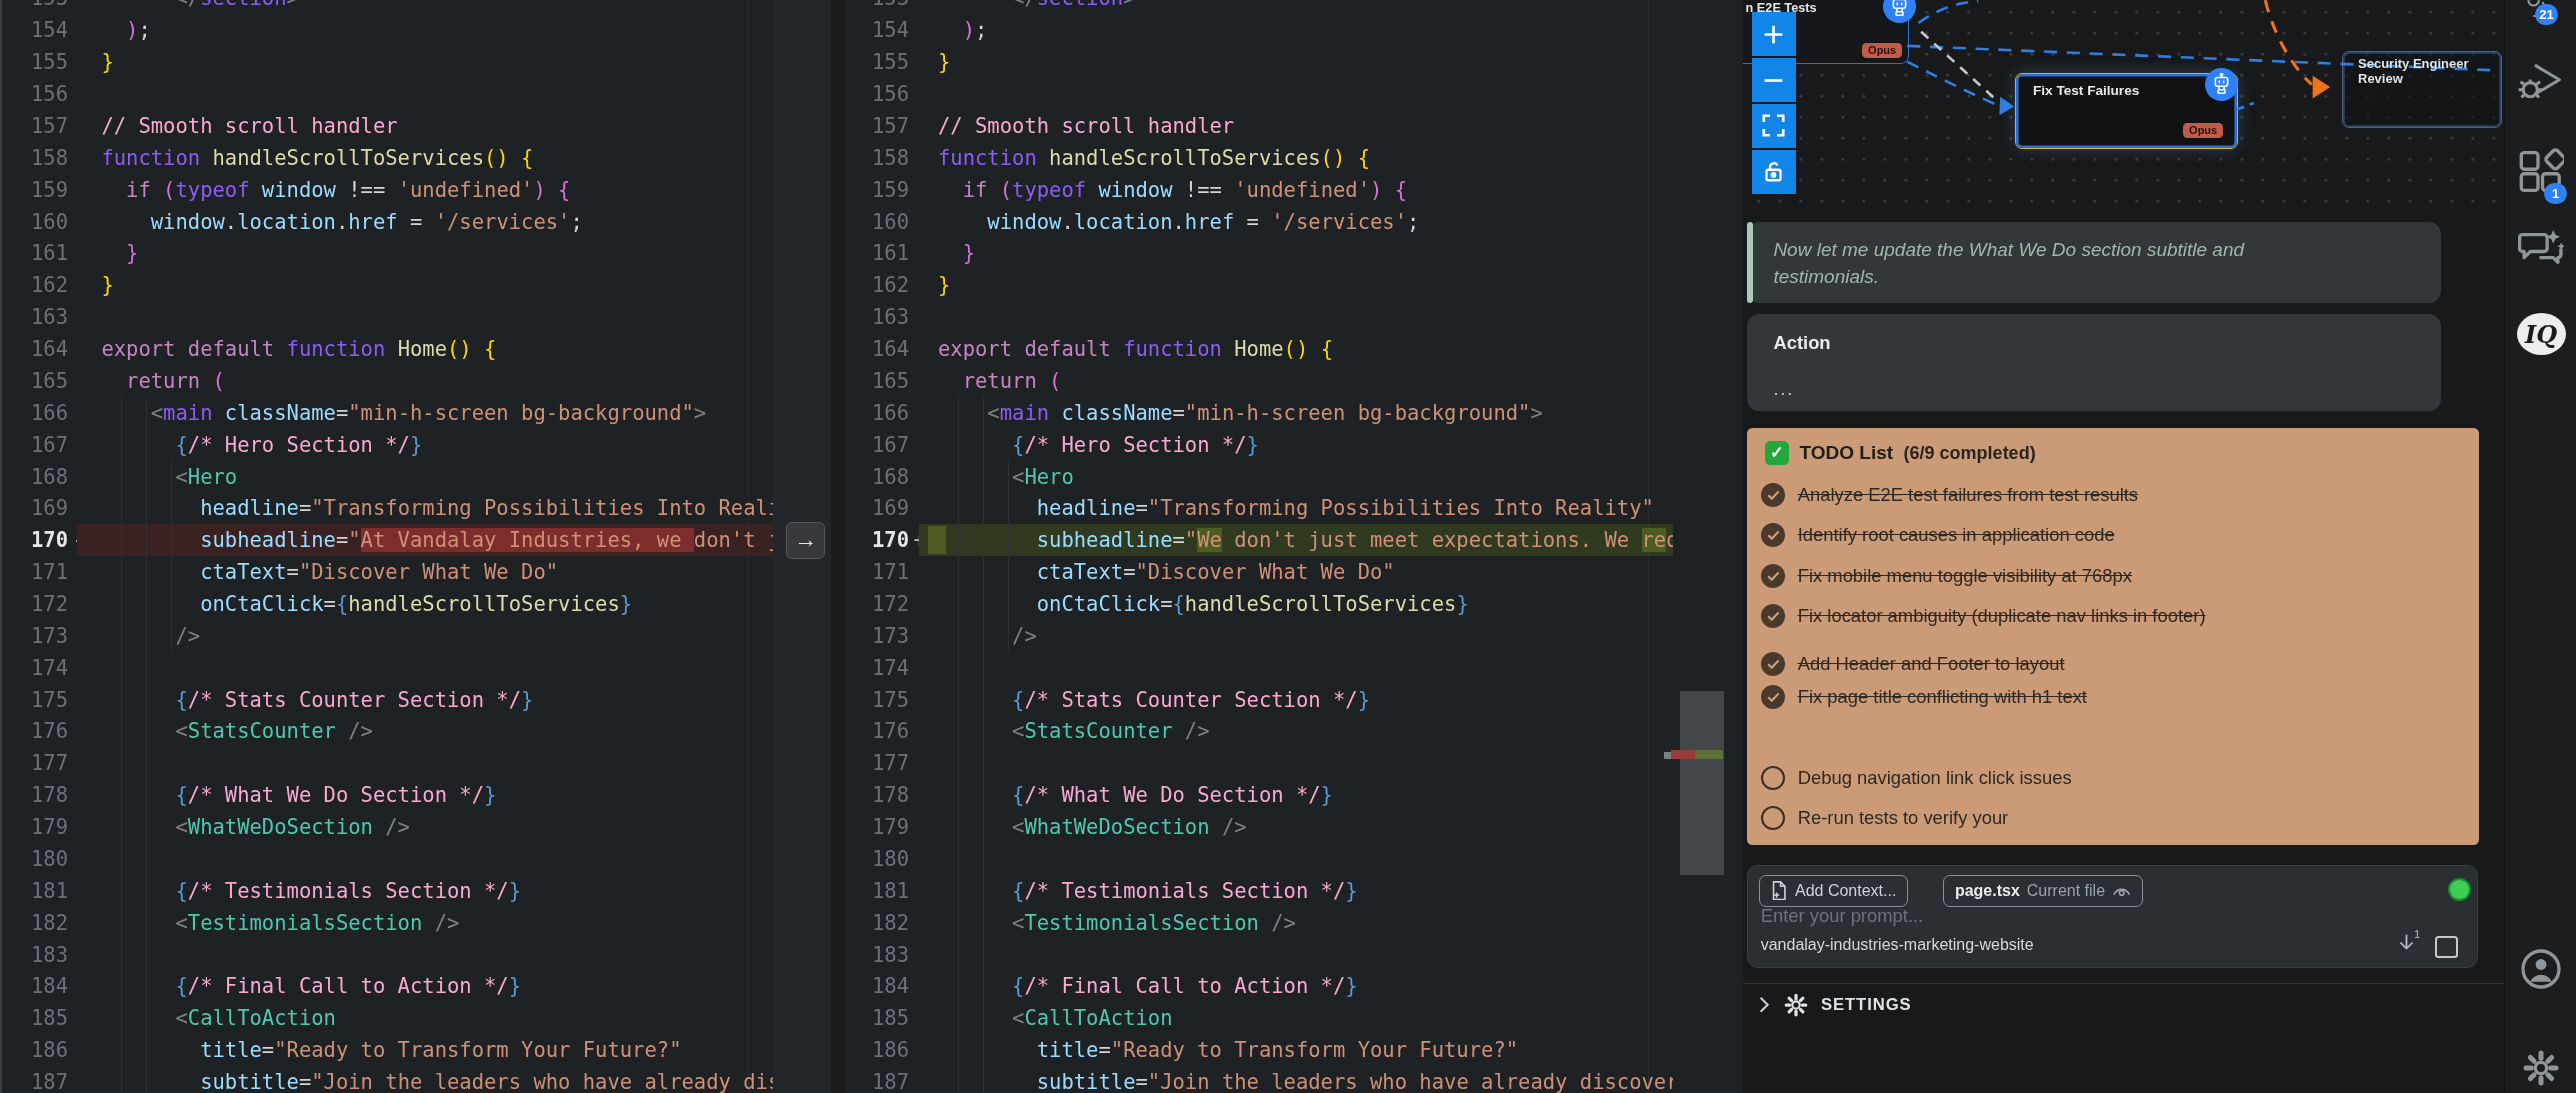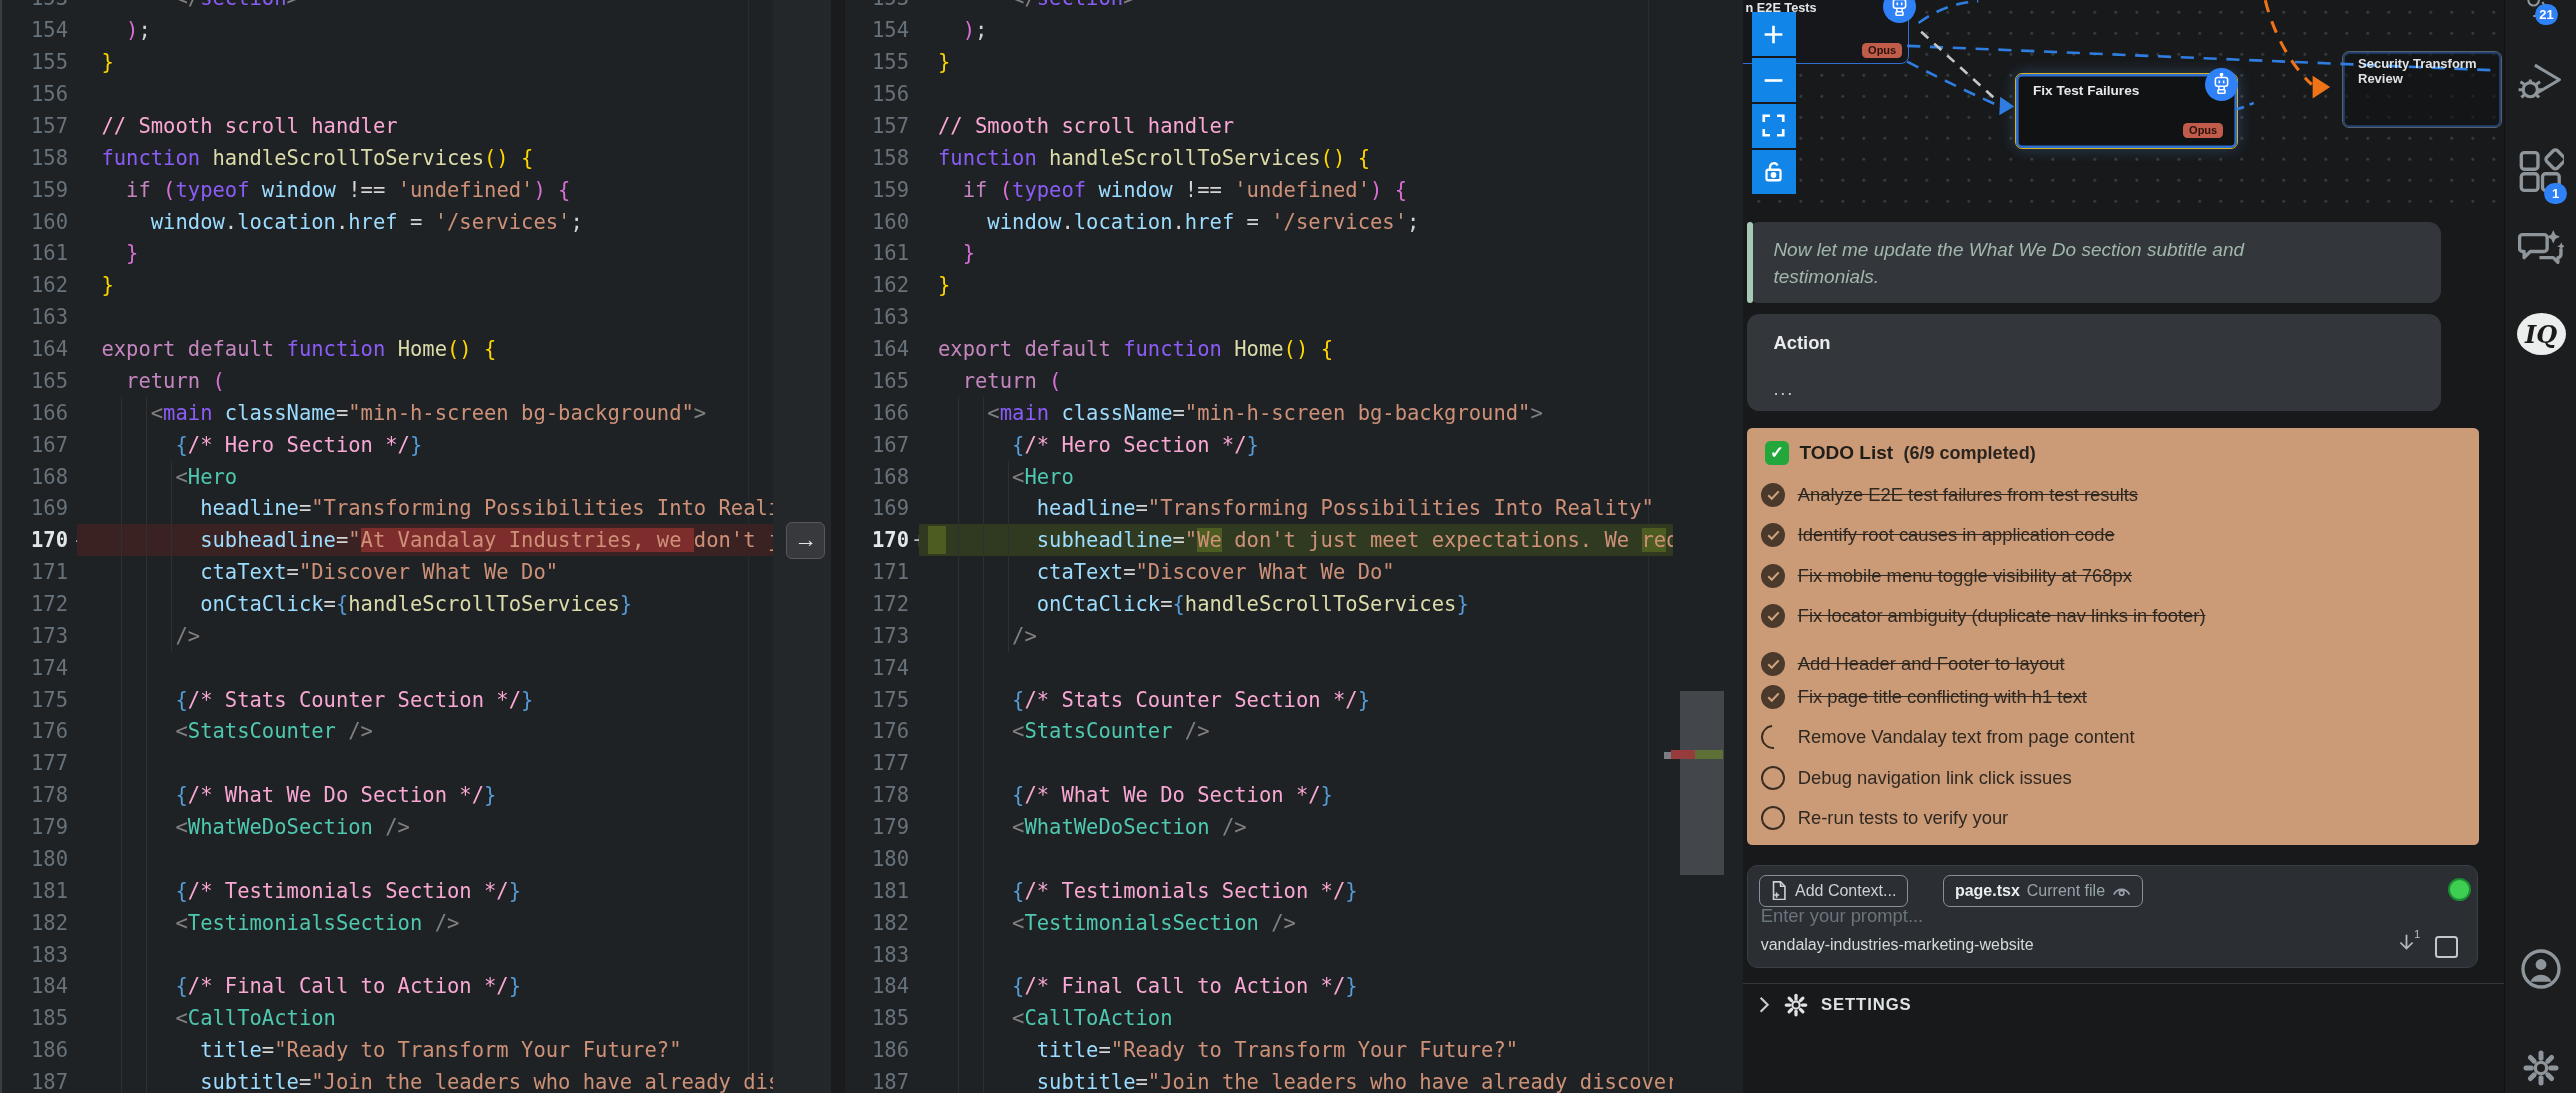--- a/index.html
+++ b/index.html
@@ -205,21 +205,21 @@
         <path d="M 187 52 L 860 80" stroke="#2f7de1" stroke-width="3" fill="none" stroke-dasharray="15 11"></path>
         <path d="M 187 70 C 230 92 268 110 291 120" stroke="#2f7de1" stroke-width="3" fill="none" stroke-dasharray="14 10"></path>
         <polygon points="293,110 309,121 292,131" fill="#2f7de1"></polygon>
         <path d="M 203 36 L 289 114" stroke="#c3c7ca" stroke-width="3" fill="none" stroke-dasharray="11 9"></path>
         <path d="M 595 0 C 606 45 630 80 648 96" stroke="#ef7419" stroke-width="3.5" fill="none" stroke-dasharray="14 11"></path>
         <polygon points="649,86 669,99 649,112" fill="#ef7419"></polygon>
         <path d="M 563 124 C 572 122 576 119 582 117" stroke="#2f7de1" stroke-width="3" fill="none" stroke-dasharray="8 7"></path>
       </svg>
 
       <div class="node-title" style="left:290px;top:83px">Fix Test Failures</div>
-      <div class="node-title" style="left:615px;top:56px;font-size:13px;color:#dfe3e5">Security Transform Review</div>
+      <div class="node-title" style="left:615px;top:56px;font-size:13px;color:#dfe3e5">Security Engineer Review</div>
       <div class="opus-badge" style="left:119px;top:43px">Opus</div>
       <div class="opus-badge" style="left:440px;top:123px">Opus</div>
       <div class="robot" style="left:140px;top:-9.7px" id="robot-a">
           <svg width="21" height="23" viewBox="0 0 24 26" stroke="#fff" stroke-width="1.8" fill="none">
             <path d="M12 2 v3"></path>
             <circle cx="12" cy="1.6" r="1.2" fill="#fff"></circle>
             <rect x="5" y="5" width="14" height="10" rx="2.5"></rect>
             <path d="M9.5 8.5 v3 M14.5 8.5 v3"></path>
             <path d="M9 15 v4 M15 15 v4"></path>
             <rect x="8" y="19" width="8" height="4" rx="1"></rect>
@@ -318,24 +318,20 @@
           </div>
           <span class="txt">Add Header and Footer to layout</span>
         </div>
         <div class="todo-item done" style="top: 253px;">
           <div class="ti-done">
             <svg width="13" height="10.5" viewBox="0 0 15 12" fill="none" stroke="#cfa37f" stroke-width="2.4">
               <path d="M1.5 6 l4 4 L13.5 1.5"></path>
             </svg>
           </div>
           <span class="txt">Fix page title conflicting with h1 text</span>
-        </div>
-        <div class="todo-item " style="top: 293px;">
-          <div class="ti-prog"></div>
-          <span class="txt">Remove Vandalay text from page content</span>
         </div>
         <div class="todo-item " style="top: 334px;">
           <div class="ti-open"></div>
           <span class="txt">Debug navigation link click issues</span>
         </div>
         <div class="todo-item " style="top: 374px;">
           <div class="ti-open"></div>
           <span class="txt">Re-run tests to verify your</span>
         </div>
       </div>

